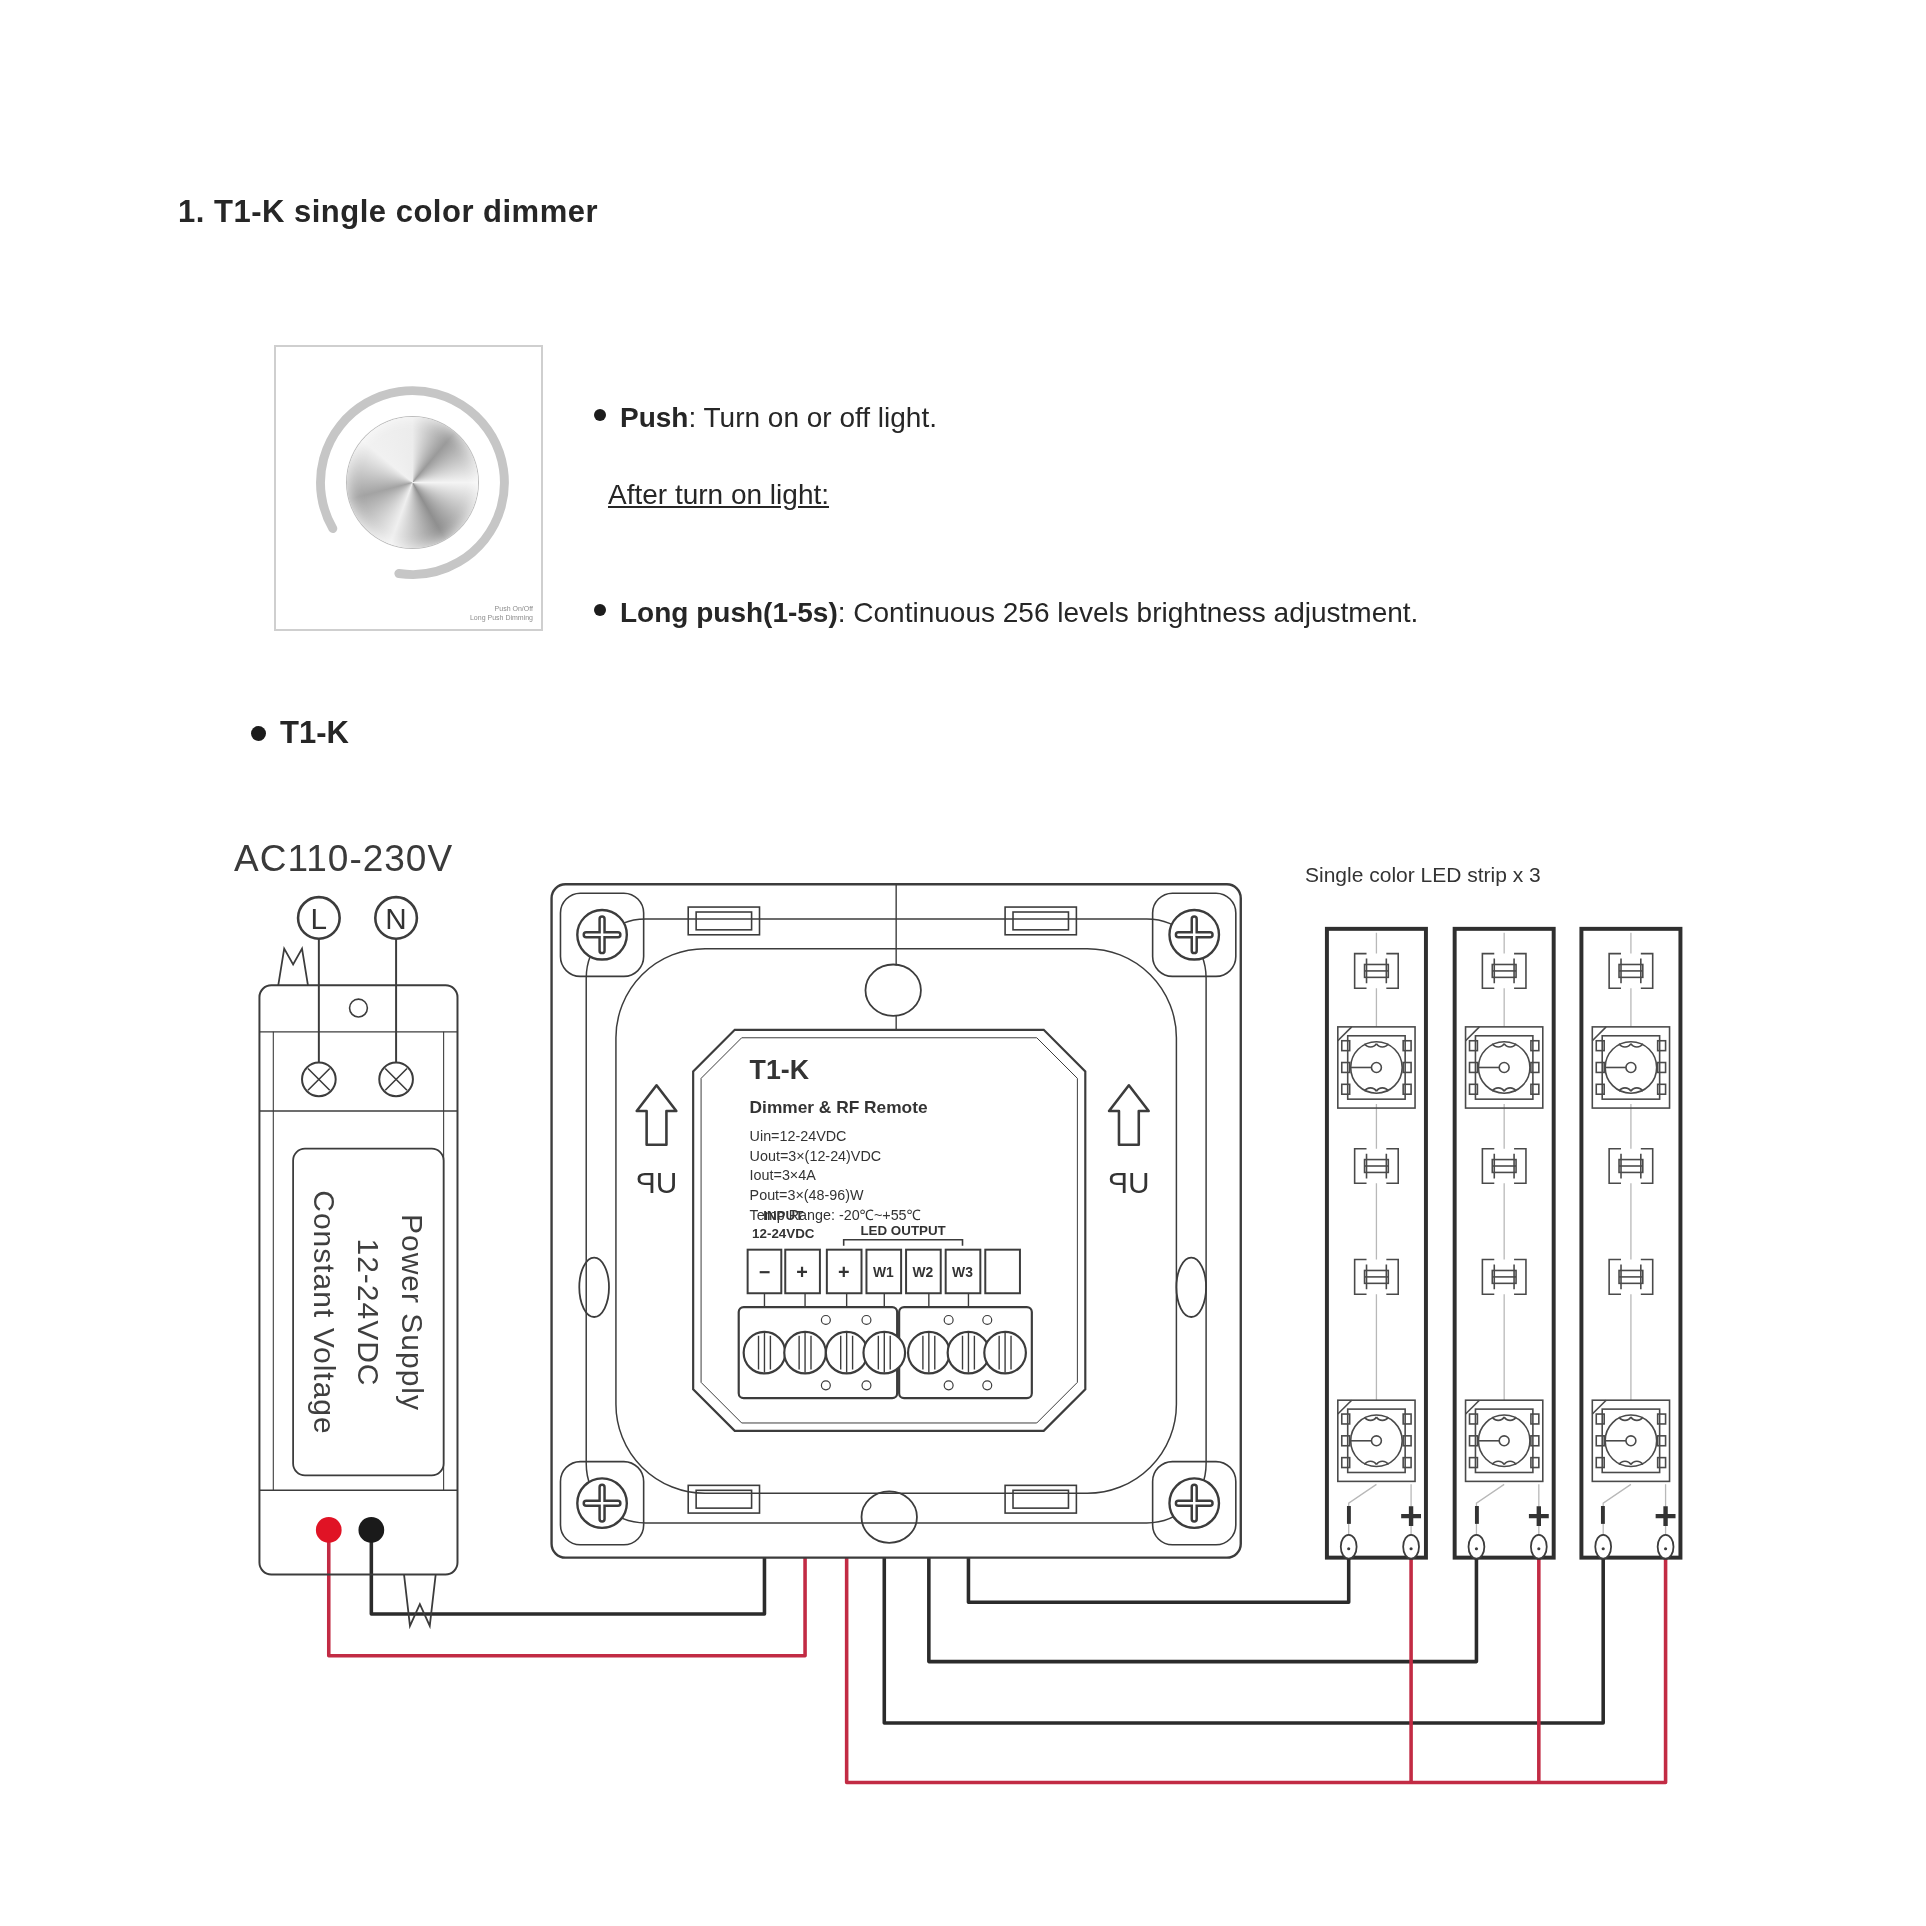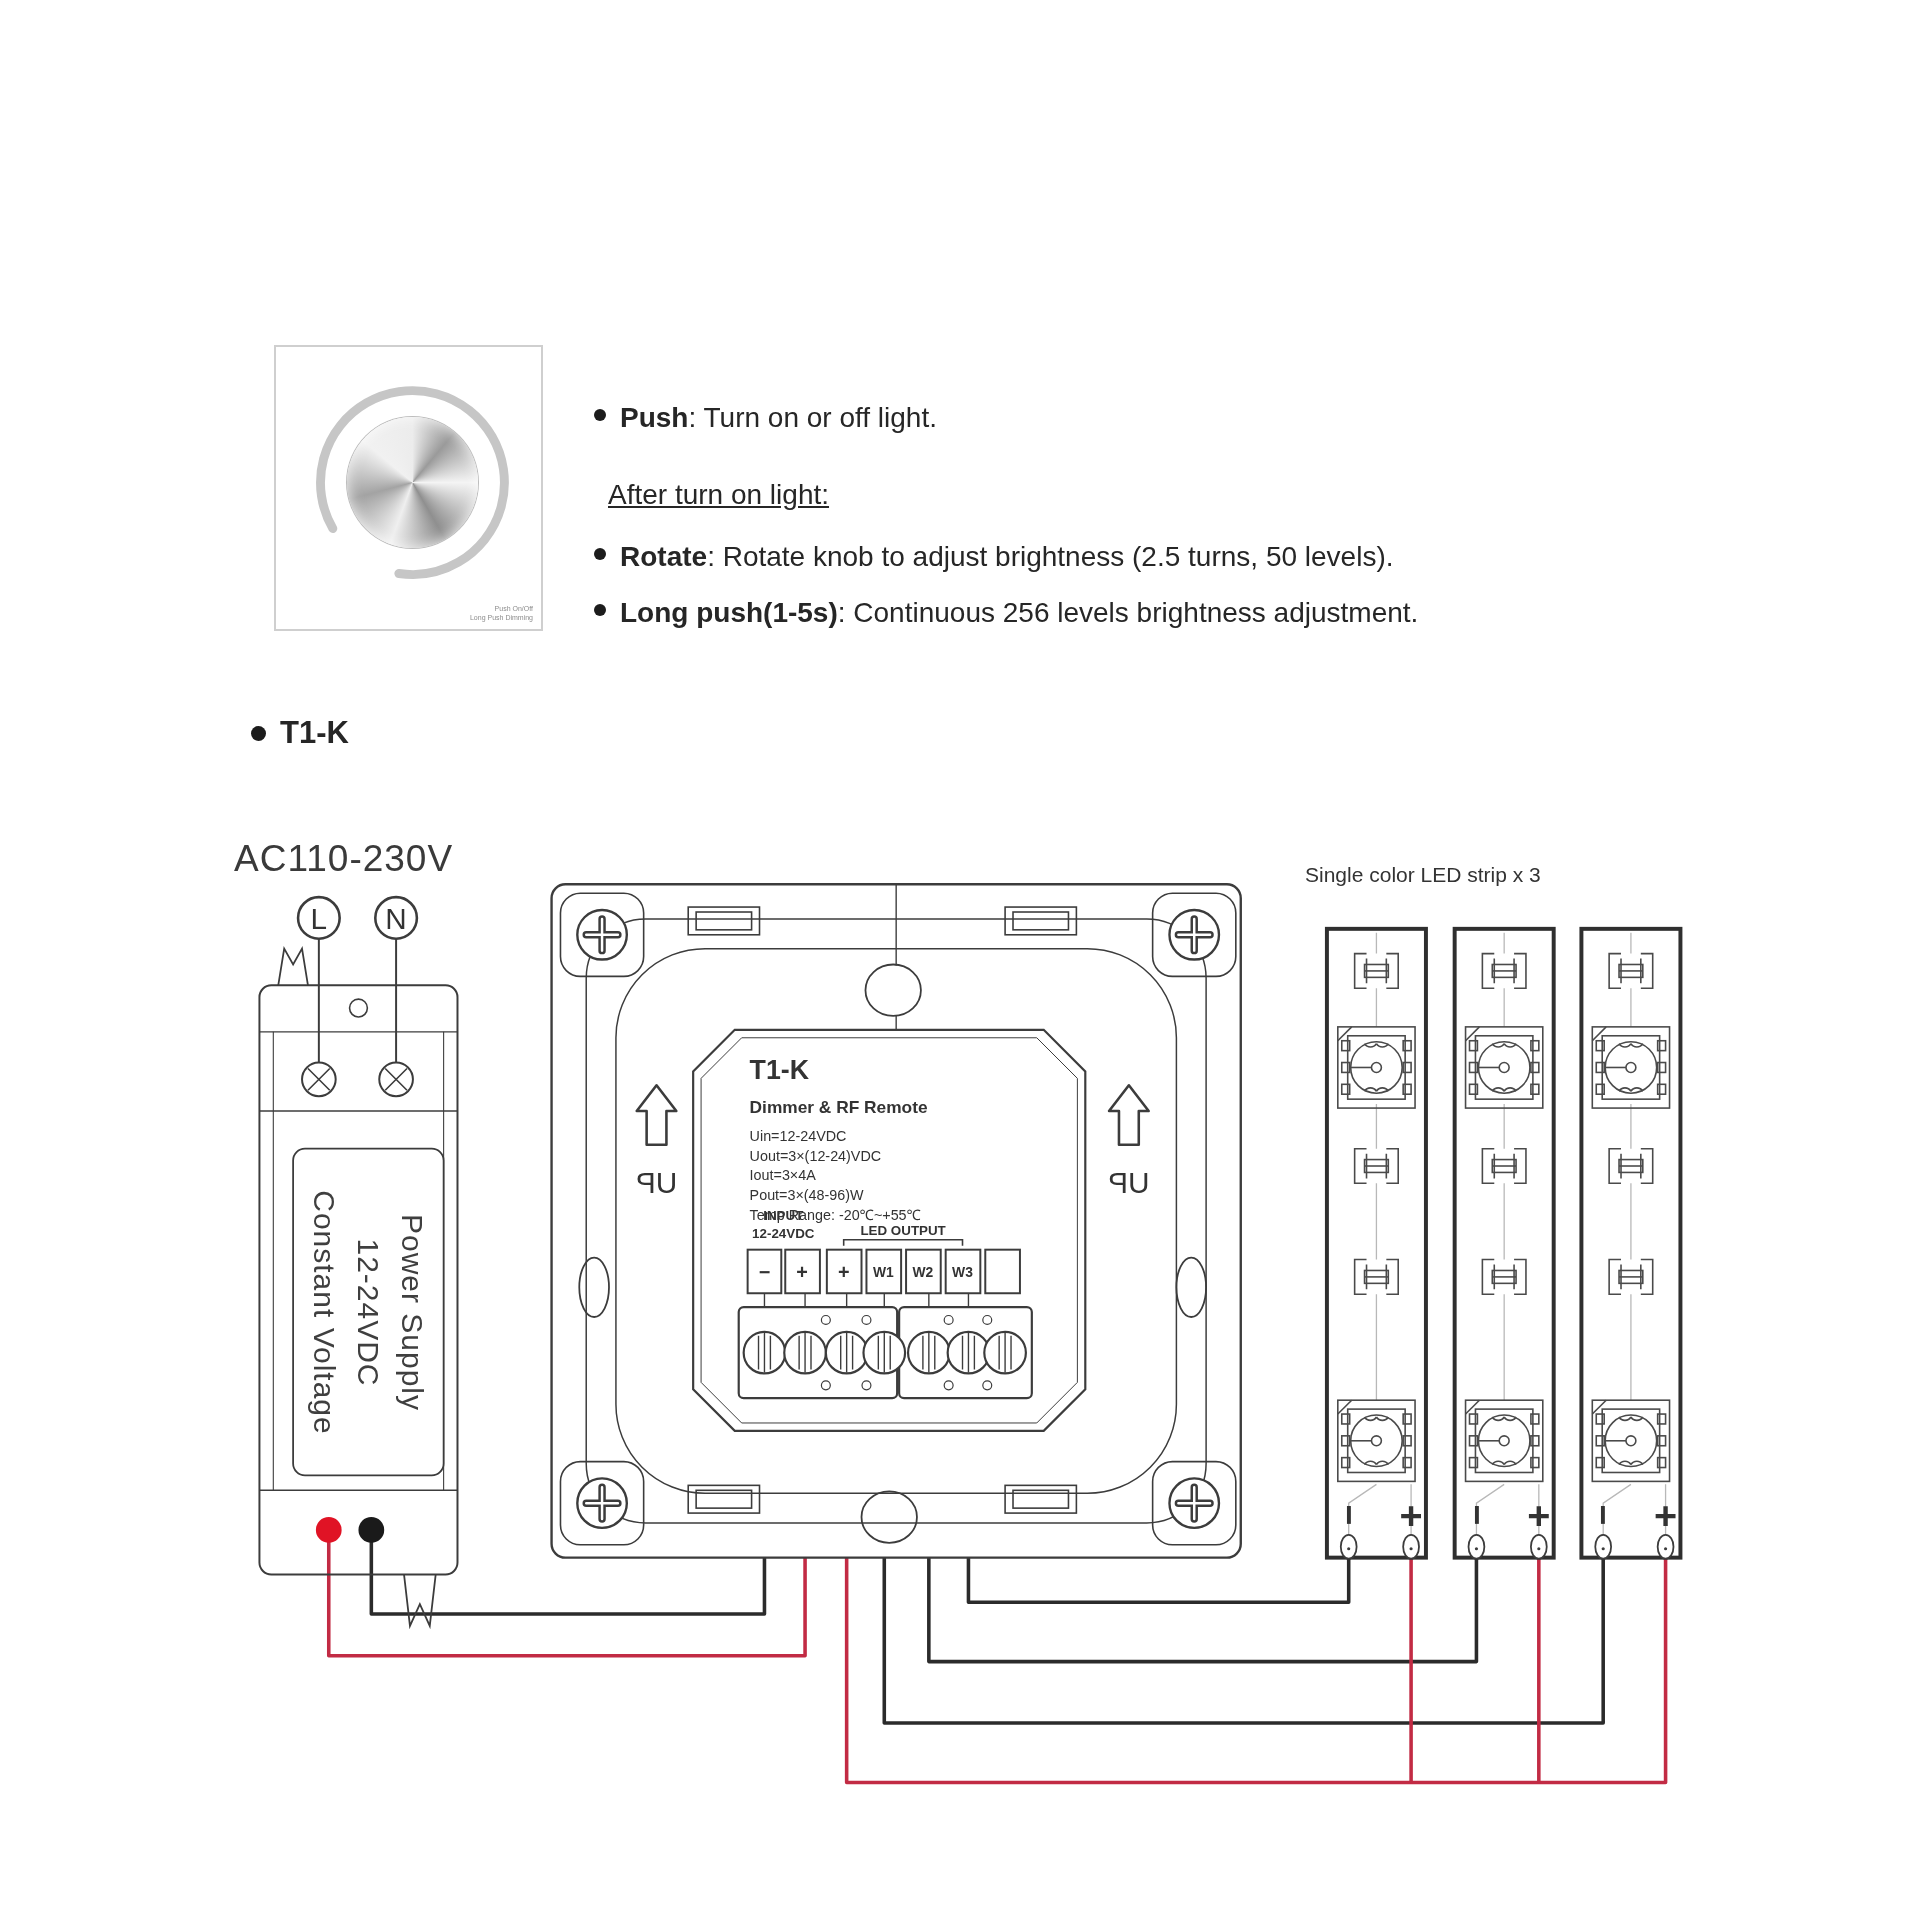--- a/index.html
+++ b/index.html
@@ -26,40 +26,38 @@
   .psu-label{left:205px;top:1238px;width:327px;height:149px;transform:rotate(90deg);
              display:flex;flex-direction:column;justify-content:center;text-align:center;
              font-size:30px;line-height:44px;color:#3f3f3f;letter-spacing:1px;}
   svg text{font-family:"Liberation Sans", sans-serif;fill:#333;}
 </style>
 </head>
 <body>
 
 <div id="canvas">
 
+  <div class="abs title" style="left:178px;top:194px;">1. T1-K  single color dimmer</div>
 
   <div class="abs photo">
     <svg width="265" height="282" style="position:absolute;left:0;top:0;" viewBox="0 0 268 285">
       <circle cx="138" cy="137" r="93" fill="none" stroke="#c6c6c6" stroke-width="9" stroke-linecap="round" stroke-dasharray="500 84" transform="rotate(150 138 137)"></circle>
     </svg>
     <div class="knob"></div>
     <div class="photo-cap">
       <div>Push On/Off</div>
       <div>Long Push Dimming</div>
     </div>
   </div>
 
   <div class="abs feat" style="left:594px;top:402px;">
     <span class="dot"></span><span class="b">Push</span><span>: Turn on or off light.</span>
   </div>
   <div class="abs feat" style="left:608px;top:479px;text-decoration:underline;">
     <span>After turn on light:</span>
-  </div>
-  <div class="abs feat" style="left:594px;top:541px;">
-    <span class="dot"></span><span class="b">Rotate</span><span>: Rotate knob to adjust brightness (2.5 turns, 50 levels).</span>
   </div>
   <div class="abs feat" style="left:594px;top:597px;">
     <span class="dot"></span><span class="b">Long push(1-5s)</span><span>: Continuous 256 levels brightness adjustment.</span>
   </div>
 
   <div class="abs heading" style="left:251px;top:715px;">
     <span class="dot"></span>
     <span>T1-K</span>
   </div>
 

